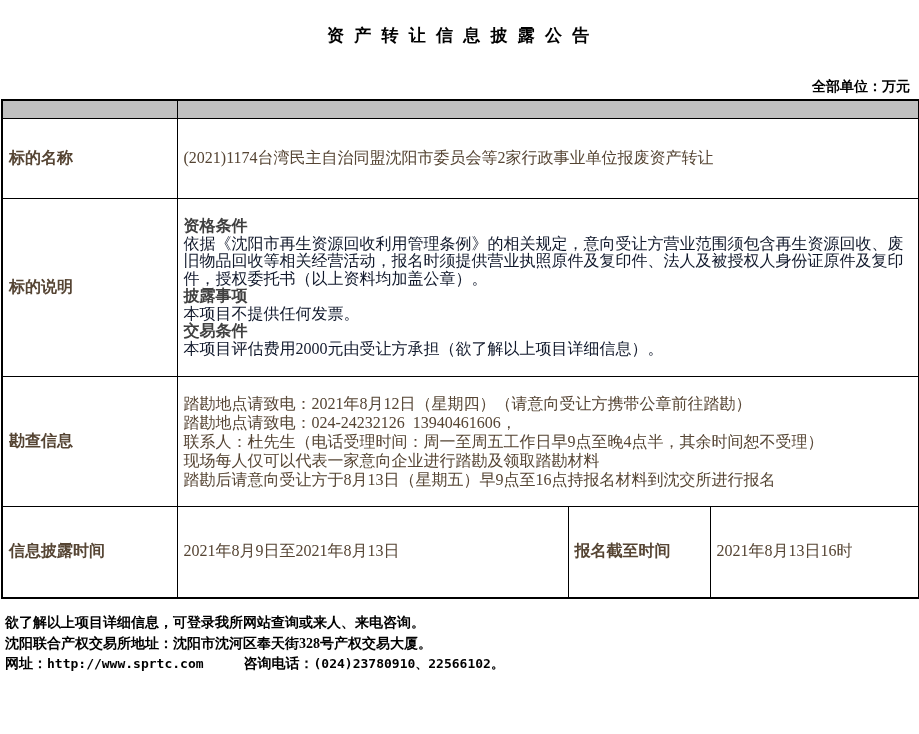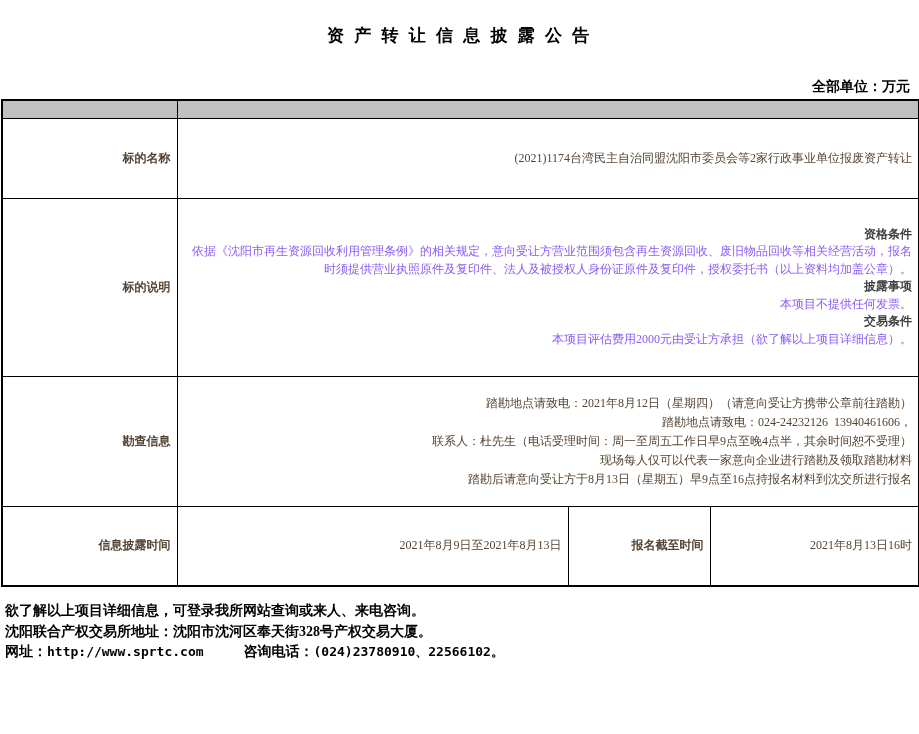--- a/index.html
+++ b/index.html
@@ -32,52 +32,52 @@
 
   table.disclosure {
     width: 917px;
     margin-left: 1px;
     border-collapse: collapse;
     table-layout: fixed;
     border: 2px solid #000;
   }
   table.disclosure td {
     border: 1px solid #000;
-    font-size: 12px;
+    font-size: 16px;
     color: #554433;
-    text-align: right;
+    text-align: left;
     vertical-align: middle;
     padding: 2px 6px;
     overflow: hidden;
   }
   tr.header-row td {
     height: 18px;
     background: #c0c0c0;
     padding: 0;
   }
   td.label-cell {
     font-weight: bold;
     color: #000;
     font-size: 15px;
   }
   tr.row-name     { height: 80px; }
   tr.row-price    { height: 84px; }
   tr.row-desc     { height: 178px; }
   tr.row-survey   { height: 130px; }
-  tr.row-dates    { height: 80px; }
+  tr.row-dates    { height: 92px; }
 
   td.desc-cell {
     text-align: left;
     vertical-align: top;
     padding: 5px 8px 4px 6px;
     font-size: 14px;
     line-height: 17.5px;
   }
   .desc-heading { font-weight: bold; color: #404040; }
-  .desc-body { color: #8b5cf6; margin-left: 8px; }
+  .desc-body { color: #0f172a; }
 
   td.survey-cell {
     text-align: left;
     vertical-align: middle;
     padding: 4px 8px 4px 6px;
     font-size: 14px;
     line-height: 19px;
   }
   .survey-line { white-space: pre-wrap; }
 

